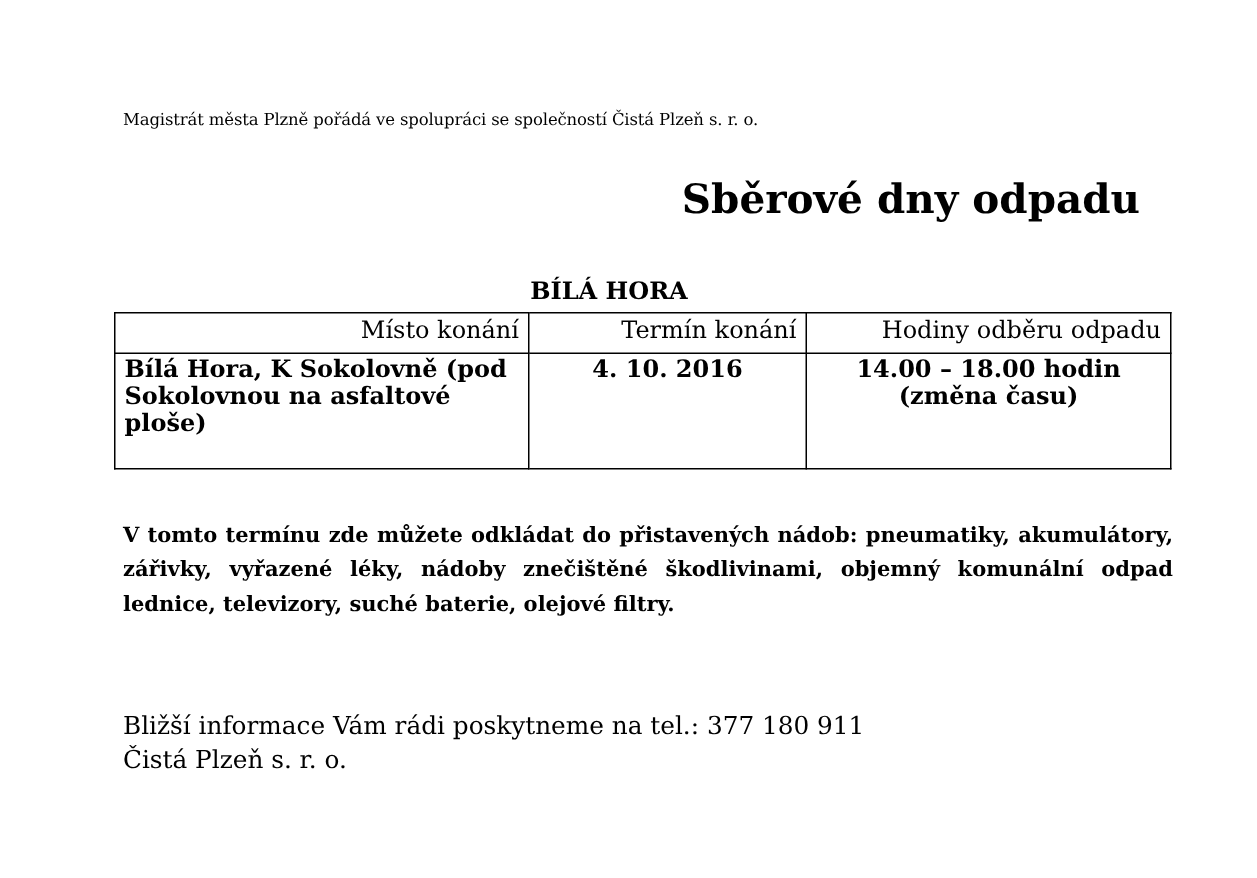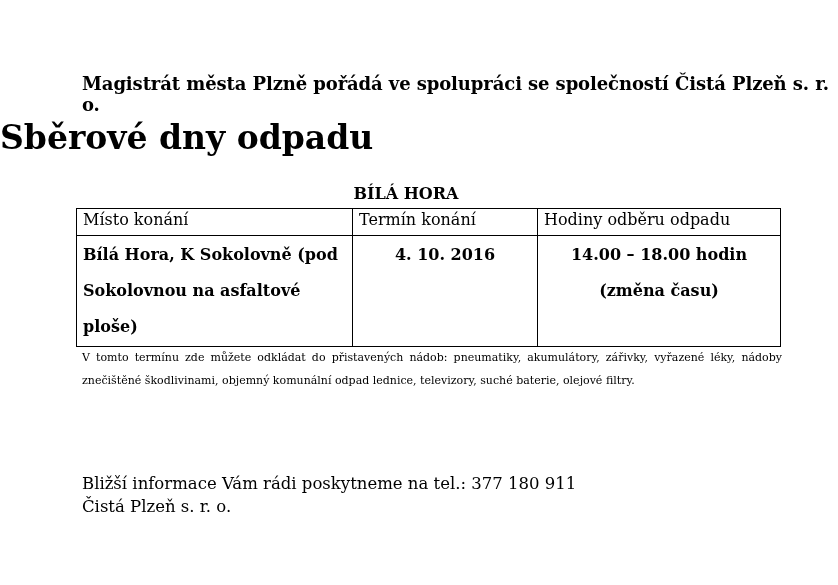--- a/index.html
+++ b/index.html
@@ -1,27 +1,27 @@
 <!DOCTYPE html>
 <html><head>
 <meta charset="utf-8">
 <style>
   html, body { margin: 0; padding: 0; background: #ffffff; }
   body { width: 838px; height: 585px; position: relative; overflow: hidden;
          font-family: "DejaVu Serif", "Liberation Serif", serif; color: #000; }
-  .intro { position: absolute; left: 82px; top: 73px; font-size: 18px; font-weight: bold; letter-spacing: -0.1px; }
-  .title { position: absolute; left: 0; width: 760px; top: 118px; text-align: left; font-size: 33px; font-weight: bold; }
+  .intro { position: absolute; left: 82px; top: 73px; font-size: 11px; font-weight: normal; letter-spacing: -0.1px; }
+  .title { position: absolute; left: 0; width: 760px; top: 118px; text-align: right; font-size: 27px; font-weight: bold; }
   .place { position: absolute; left: 0; width: 812px; top: 184px; text-align: center; font-size: 16px; font-weight: bold; }
   table.sched { position: absolute; left: 76px; top: 208px; width: 705px; border-collapse: collapse;
                 font-size: 16px; }
   table.sched th, table.sched td { border: 1px solid #000; padding: 1px 6px; vertical-align: top; }
-  table.sched th { font-weight: normal; text-align: left; height: 24px; margin-top: 36px; }
-  table.sched td { font-weight: bold; line-height: 36px; height: 74px; margin-top: 29px; }
+  table.sched th { font-weight: normal; text-align: right; height: 24px; margin-top: 36px; }
+  table.sched td { font-weight: bold; line-height: 18px; height: 74px; margin-top: 29px; }
   .c1 { width: 263px; } .c2 { width: 172px; text-align: center; } .c3 { text-align: center; }
-  .para { position: absolute; left: 82px; top: 346px; width: 700px; font-size: 11px; font-weight: normal;
+  .para { position: absolute; left: 82px; top: 346px; width: 700px; font-size: 14px; font-weight: bold;
           text-align: justify; line-height: 23px; }
   .contact { position: absolute; left: 82px; top: 472px; font-size: 16.5px; font-weight: normal; line-height: 23px; }
 </style>
 </head>
 <body>
 
 <div class="intro">Magistrát města Plzně pořádá ve spolupráci se společností Čistá Plzeň  s. r. o.</div>
 <div class="title">Sběrové dny odpadu</div>
 <div class="place">BÍLÁ HORA</div>
 

